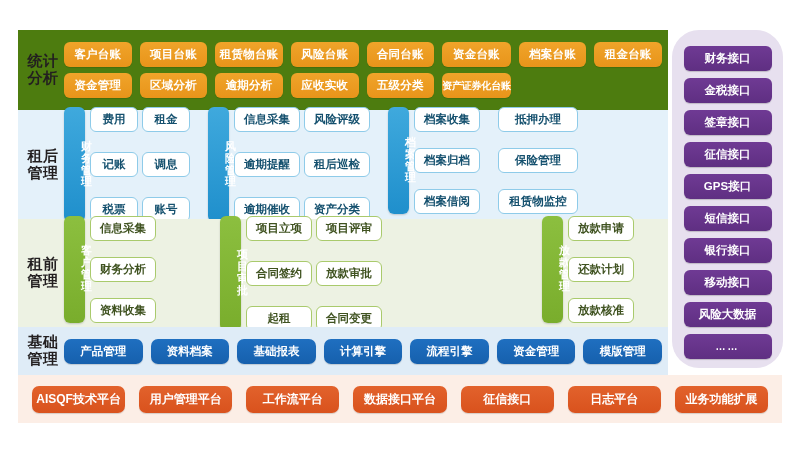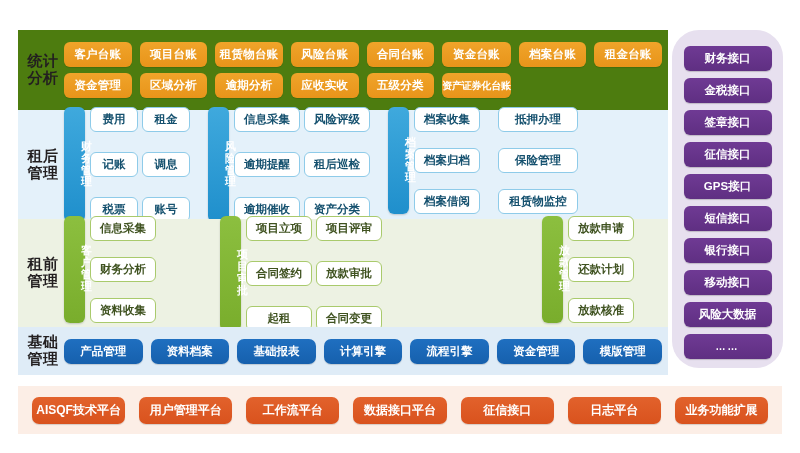--- a/index.html
+++ b/index.html
@@ -132,21 +132,21 @@
     height:25px;border-radius:7px;
     background:linear-gradient(180deg,#1f6fc0 0%,#1660ad 100%);
     color:#fff;font-size:11.5px;font-weight:bold;
     display:flex;align-items:center;justify-content:center;
     box-shadow:0 1px 1px rgba(0,0,0,.15);
     white-space:nowrap;
   }
 
   
   .plat-band{
-    position:absolute;left:18px;top:386px;width:764px;height:48px;
+    position:absolute;left:18px;top:375px;width:764px;height:48px;
     background:#fceee6;
     display:flex;align-items:center;
     box-sizing:border-box;
     padding:0 14px;
   }
   .plat-row{
     display:grid;grid-template-columns:repeat(7,1fr);
     gap:14px;width:100%;
   }
   .pill-red{

